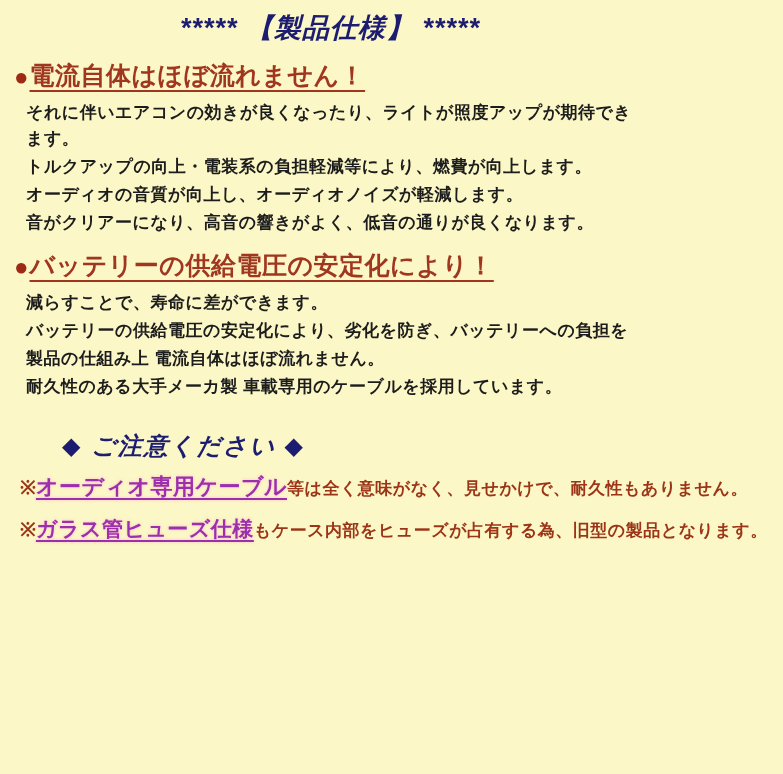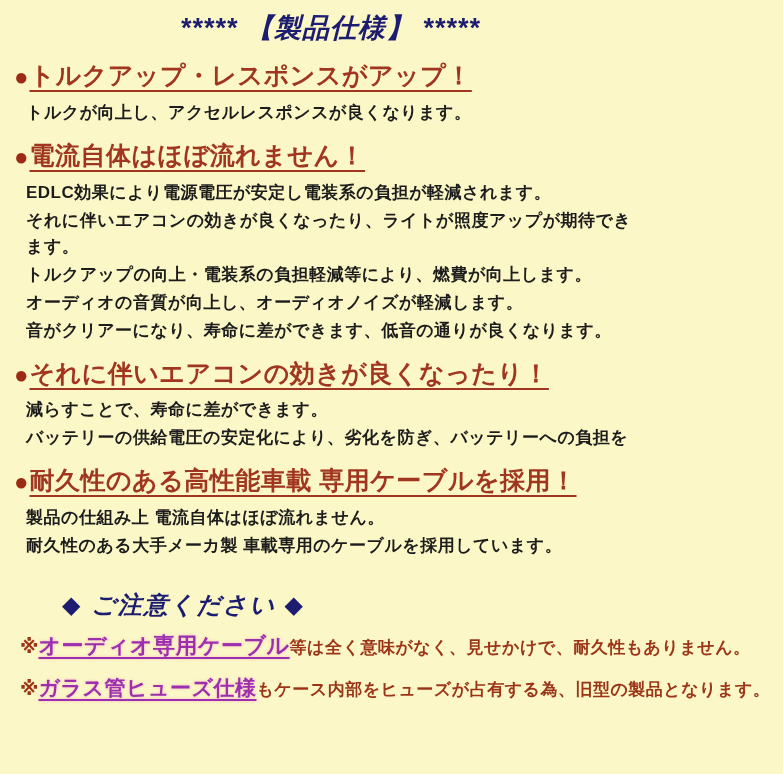--- a/index.html
+++ b/index.html
@@ -59,20 +59,21 @@
     font-size: 24px;
     font-weight: bold;
     font-style: italic;
     color: #1c1c70;
     letter-spacing: 2px;
   }
   .note {
     margin: 10px 18px 10px 6px;
     line-height: 30px;
     white-space: nowrap;
+    font-family: Liberation Serif, serif;
   }
   .note-marker {
     color: #9c3518;
     font-size: 19px;
     font-weight: bold;
   }
   .note-highlight {
     color: #9c2fae;
     font-size: 22px;
     font-weight: bold;
@@ -90,56 +91,46 @@
     letter-spacing: 0.5px;
   }
 </style>
 </head>
 <body>
 
 <div class="page">
 
   <div class="title">***** 【製品仕様】 *****</div>
 
-  <section>
-    <div class="heading-row">
-      <span class="bullet">●</span><span class="heading-text">トルクアップ・レスポンスがアップ！</span>
-    </div>
-    <div class="body-line">トルクが向上し、アクセルレスポンスが良くなります。</div>
-  </section>
 
   <section>
     <div class="heading-row">
       <span class="bullet">●</span><span class="heading-text">電流自体はほぼ流れません！</span>
     </div>
-    <div class="body-line">EDLC効果により電源電圧が安定し電装系の負担が軽減されます。</div>
     <div class="body-line">それに伴いエアコンの効きが良くなったり、ライトが照度アップが期待できます。</div>
   </section>
 
   <section>
     <div class="body-line">トルクアップの向上・電装系の負担軽減等により、燃費が向上します。</div>
   </section>
 
   <section>
     <div class="body-line">オーディオの音質が向上し、オーディオノイズが軽減します。</div>
-    <div class="body-line">音がクリアーになり、寿命に差ができます、低音の通りが良くなります。</div>
+    <div class="body-line">音がクリアーになり、高音の響きがよく、低音の通りが良くなります。</div>
   </section>
 
   <section>
     <div class="heading-row">
-      <span class="bullet">●</span><span class="heading-text">それに伴いエアコンの効きが良くなったり！</span>
+      <span class="bullet">●</span><span class="heading-text">バッテリーの供給電圧の安定化により！</span>
     </div>
     <div class="body-line">減らすことで、寿命に差ができます。</div>
     <div class="body-line">バッテリーの供給電圧の安定化により、劣化を防ぎ、バッテリーへの負担を</div>
   </section>
 
   <section>
-    <div class="heading-row">
-      <span class="bullet">●</span><span class="heading-text">耐久性のある高性能車載 専用ケーブルを採用！</span>
-    </div>
     <div class="body-line">製品の仕組み上 電流自体はほぼ流れません。</div>
     <div class="body-line">耐久性のある大手メーカ製 車載専用のケーブルを採用しています。</div>
   </section>
 
   <div class="notice-header">◆ ご注意ください ◆</div>
 
   <div class="note">
     <span class="note-marker">※</span><span class="note-highlight">オーディオ専用ケーブル</span><span class="note-rest">等は全く意味がなく、見せかけで、耐久性もありません。</span>
   </div>
 

